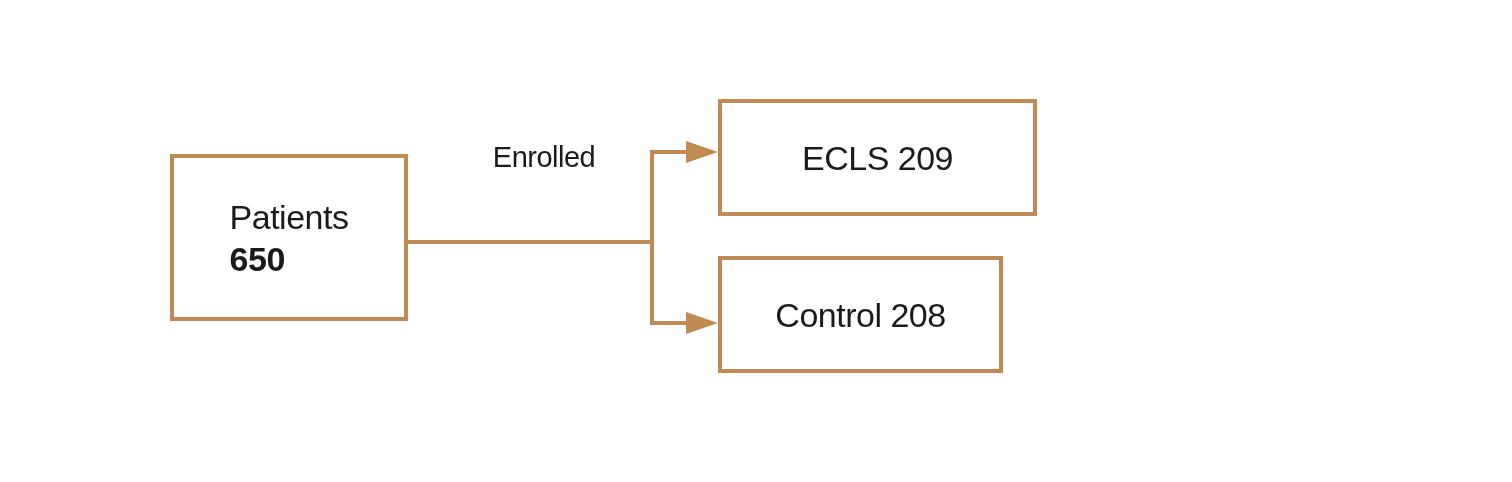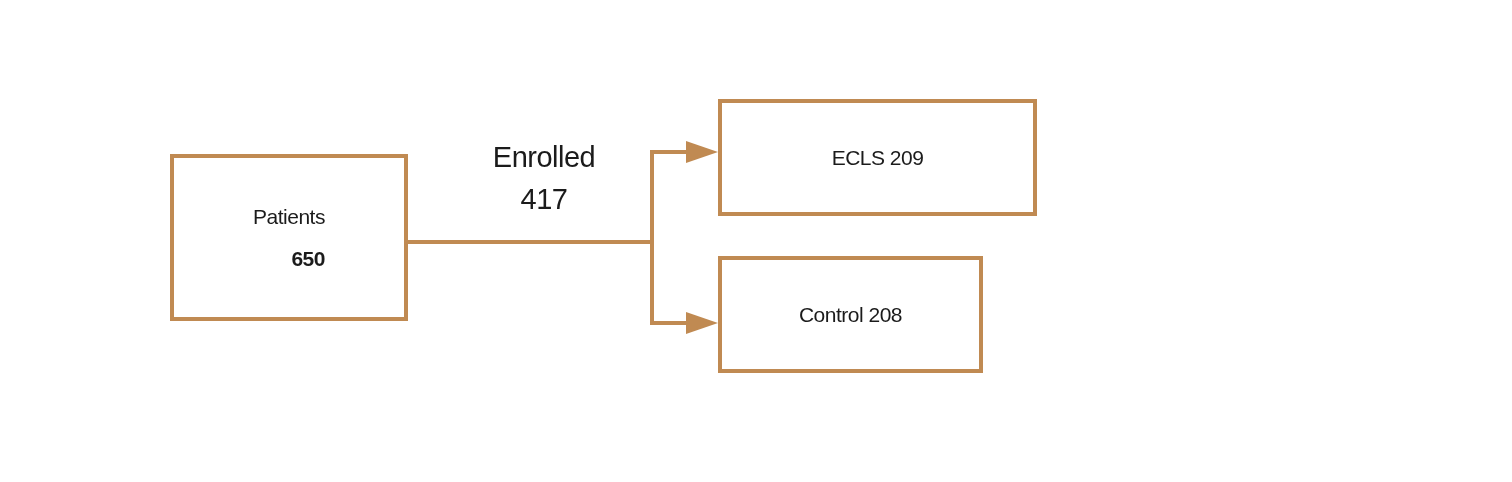--- a/index.html
+++ b/index.html
@@ -14,28 +14,28 @@
     color: var(--ink);
     overflow: hidden;
   }
   .node {
     position: absolute;
     background: var(--bg);
     border: 4px solid var(--accent);
     display: flex;
     align-items: center;
     justify-content: center;
-    text-align: right;
-    font-size: 21px;
+    text-align: left;
+    font-size: 34px;
     letter-spacing: -0.5px;
     line-height: 42px;
   }
   .node-screened { left: 170px; top: 154px; width: 238px; height: 167px; }
   .node-ecls     { left: 718px; top:  99px; width: 319px; height: 117px; }
-  .node-control  { left: 718px; top: 256px; width: 265px; height: 117px; }
+  .node-control  { left: 718px; top: 256px; width: 285px; height: 117px; }
   .bold { font-weight: bold; }
   .line { position: absolute; background: var(--accent); }
   .line-main     { left: 408px; top: 240px; width: 246px; height: 4px; }
   .line-vert     { left: 650px; top: 150px; width: 4px;  height: 175px; }
   .line-top      { left: 650px; top: 150px; width: 38px; height: 4px; }
   .line-bottom   { left: 650px; top: 321px; width: 38px; height: 4px; }
   .arrowhead {
     position: absolute;
     width: 0; height: 0;
     border-top: 11px solid transparent;
@@ -60,21 +60,20 @@
 
   <div class="node node-screened">
     <div>
       <div>Patients</div>
       <div class="bold">650</div>
     </div>
   </div>
 
   <div class="edge-label">
     <div>Enrolled</div>
-    <div>417</div>
   </div>
 
   <div class="line line-main"></div>
   <div class="line line-vert"></div>
   <div class="line line-top"></div>
   <div class="line line-bottom"></div>
 
   <div class="arrowhead arrow-ecls"></div>
   <div class="arrowhead arrow-control"></div>
 

